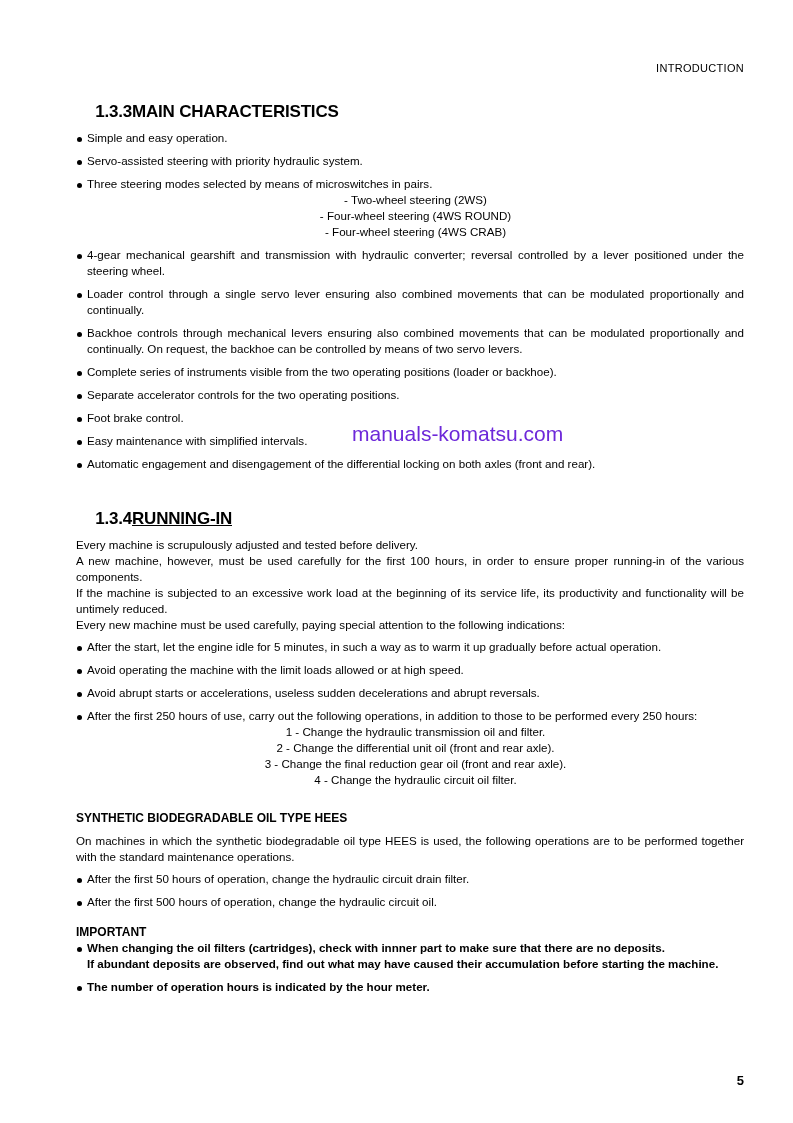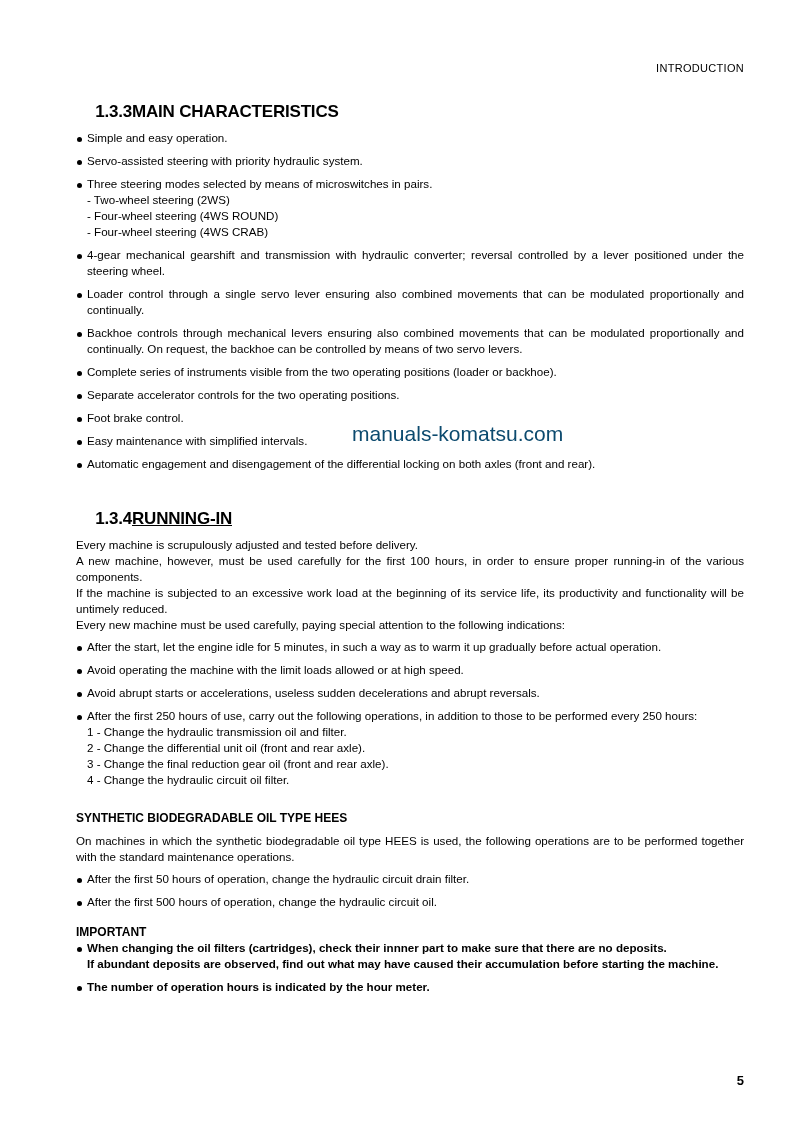--- a/index.html
+++ b/index.html
@@ -5,24 +5,24 @@
   html, body { margin:0; padding:0; background:#ffffff; }
   body { width:793px; height:1123px; position:relative; overflow:hidden;
          font-family:"Liberation Sans", sans-serif; color:#000; }
   .hdr { position:absolute; top:62px; right:49px; font-size:11px; letter-spacing:0.3px; }
   .h2 { position:absolute; left:76px; font-size:17px; font-weight:bold; letter-spacing:-0.2px;text-align:right; }
   .h2 .num { display:inline-block; width:56px; }
   .blk { position:absolute; left:76px; width:668px; font-size:11.6px; line-height:16px; }
   .bl { position:relative; padding-left:11px; text-align:justify; }
   .bl::before { content:""; position:absolute; left:1px; top:7px; width:5px; height:5px;
                 border-radius:50%; background:#000; }
-  .sub { padding-left:11px; }
+  .sub { padding-left:11px;text-align:center; }
   .para { text-align:justify; }
   .bold { font-weight:bold; }
-  .wm { position:absolute; left:352px; top:422px; font-size:21px; color:#0c4a6e; }
+  .wm { position:absolute; left:352px; top:422px; font-size:21px; color:#6d28d9; }
   .pg { position:absolute; top:1073px; right:49px; font-size:13px; font-weight:bold; }
   .sechead { font-weight:bold; font-size:12px; }
 </style>
 </head>
 <body>
 
 <div class="hdr">INTRODUCTION</div>
 
 <div class="h2" style="top:102px;">
   <span class="num">1.3.3</span><span>MAIN CHARACTERISTICS</span>
@@ -68,18 +68,18 @@
 
 <div class="blk" style="top:810px;">
   <div class="sechead" style="margin-bottom:7px">SYNTHETIC BIODEGRADABLE OIL TYPE HEES</div>
   <div class="para" style="margin-bottom:6px">On machines in which the synthetic biodegradable oil type HEES is used, the following operations are to be performed together with the standard maintenance operations.</div>
   <div class="bl" style="margin-bottom:7px">After the first 50 hours of operation, change the hydraulic circuit drain filter.</div>
   <div class="bl">After the first 500 hours of operation, change the hydraulic circuit oil.</div>
 </div>
 
 <div class="blk bold" style="top:924px;">
   <div class="sechead">IMPORTANT</div>
-  <div class="bl">When changing the oil filters (cartridges), check their innner part to make sure that there are no deposits.</div>
+  <div class="bl">When changing the oil filters (cartridges), check with innner part to make sure that there are no deposits.</div>
   <div class="sub para" style="margin-bottom:7px">If abundant deposits are observed, find out what may have caused their accumulation before starting the machine.</div>
   <div class="bl">The number of operation hours is indicated by the hour meter.</div>
 </div>
 
 <div class="pg">5</div>
 
 </body></html>

